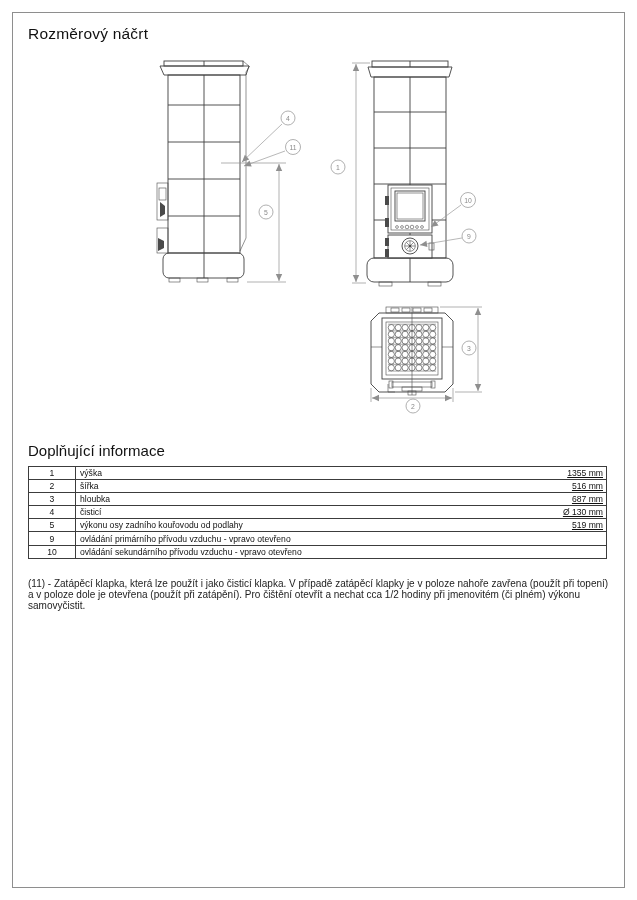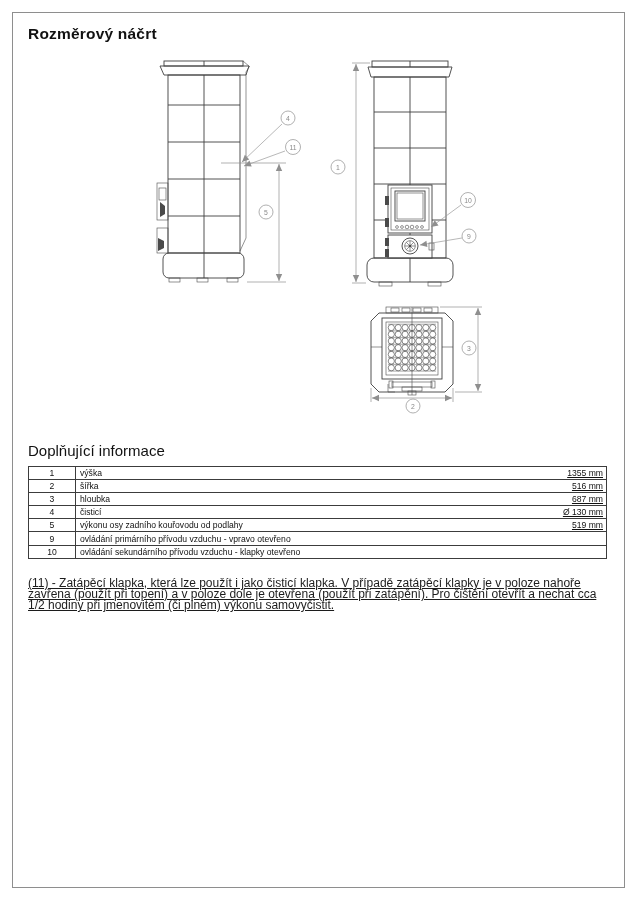--- a/index.html
+++ b/index.html
@@ -1,41 +1,41 @@
 <!DOCTYPE html>
 <html><head>
 <meta charset="utf-8">
 <style>
   html,body{margin:0;padding:0;}
   body{
     width:637px;height:900px;position:relative;background:#ffffff;
     font-family:"Liberation Sans", sans-serif;color:#111;overflow:hidden;
   }
   .page-border{position:absolute;left:12px;top:12px;width:611px;height:874px;border:1px solid #8e8e8e;}
-  .title{position:absolute;left:28px;top:25px;font-size:15.5px;font-weight:bold;letter-spacing:.2px;}
+  .title{position:absolute;left:28px;top:25px;font-size:15.5px;font-weight:normal;letter-spacing:.2px;}
   .section-title{position:absolute;left:28px;top:442px;font-size:15px;font-weight:normal;}
   svg.drawing{position:absolute;left:0;top:0;}
   
   .s{stroke:#3f3f3f;fill:none;stroke-width:0.9;}
   .f{stroke:#4a4a4a;fill:none;stroke-width:0.6;}
   .w{fill:#ffffff;stroke:#3f3f3f;stroke-width:0.9;}
   .dk{fill:#4a4a4a;stroke:none;}
   .dim{stroke:#8f8f8f;fill:none;stroke-width:0.7;}
   .lead{stroke:#9a9a9a;fill:none;stroke-width:0.7;}
   .co circle{stroke:#9c9c9c;fill:#ffffff;stroke-width:0.8;}
   .co text{fill:#8a8a8a;font-size:6.8px;font-family:"Liberation Sans",sans-serif;text-anchor:middle;}
   g[data-name="grate-holes"] circle{stroke:#555;fill:none;stroke-width:0.7;}
   g[data-name="grate-lines"] line{stroke:#666;stroke-width:0.55;}
   
   .info-table{position:absolute;left:28px;top:466px;border-collapse:collapse;width:579px;table-layout:fixed;}
   .info-table td{border:1px solid #3c3c3c;height:12.1px;line-height:12px;font-size:8.6px;padding:0;overflow:hidden;white-space:nowrap;}
   .info-table td.num{width:46px;text-align:center;}
   .info-table td.lbl{padding-left:4px;}
   .info-table .val{float:right;padding-right:3px;text-decoration:underline;}
-  .footnote{position:absolute;left:28px;top:578px;width:588px;font-size:12px;line-height:11px;color:#1c1c1c;text-decoration:underline;}
+  .footnote{position:absolute;left:28px;top:578px;width:588px;font-size:10px;line-height:11px;color:#1c1c1c;}
 </style>
 </head>
 <body>
 
 <div class="page-border" data-name="page-border"></div>
 
 <div class="title" data-name="page-title">Rozměrový náčrt</div>
 
 <svg class="drawing" data-name="dimension-drawing" width="637" height="445" viewBox="0 0 637 445" xmlns="http://www.w3.org/2000/svg">
   <defs>
@@ -313,18 +313,18 @@
     <tr data-name="table-row">
       <td class="num" data-name="row-number">5</td>
       <td class="lbl"><span class="val" data-name="row-value">519 mm</span><span data-name="row-label">výkonu osy zadního kouřovodu od podlahy</span></td>
     </tr>
     <tr data-name="table-row">
       <td class="num" data-name="row-number">9</td>
       <td class="lbl"><span class="val" data-name="row-value"></span><span data-name="row-label">ovládání primárního přívodu vzduchu - vpravo otevřeno</span></td>
     </tr>
     <tr data-name="table-row">
       <td class="num" data-name="row-number">10</td>
-      <td class="lbl"><span class="val" data-name="row-value"></span><span data-name="row-label">ovládání sekundárního přívodu vzduchu - klapky otevřeno</span></td>
+      <td class="lbl"><span class="val" data-name="row-value"></span><span data-name="row-label">ovládání sekundárního přívodu vzduchu - vpravo otevřeno</span></td>
     </tr>
   </tbody>
 </table>
 
 <div class="footnote" data-name="footnote-text">(11) - Zatápěcí klapka, která lze použít i jako čisticí klapka. V případě zatápěcí klapky je v poloze nahoře zavřena (použít při topení) a v poloze dole je otevřena (použít při zatápění). Pro čištění otevřít a nechat cca 1/2 hodiny při jmenovitém (či plném) výkonu samovyčistit.</div>
 
 </body></html>

